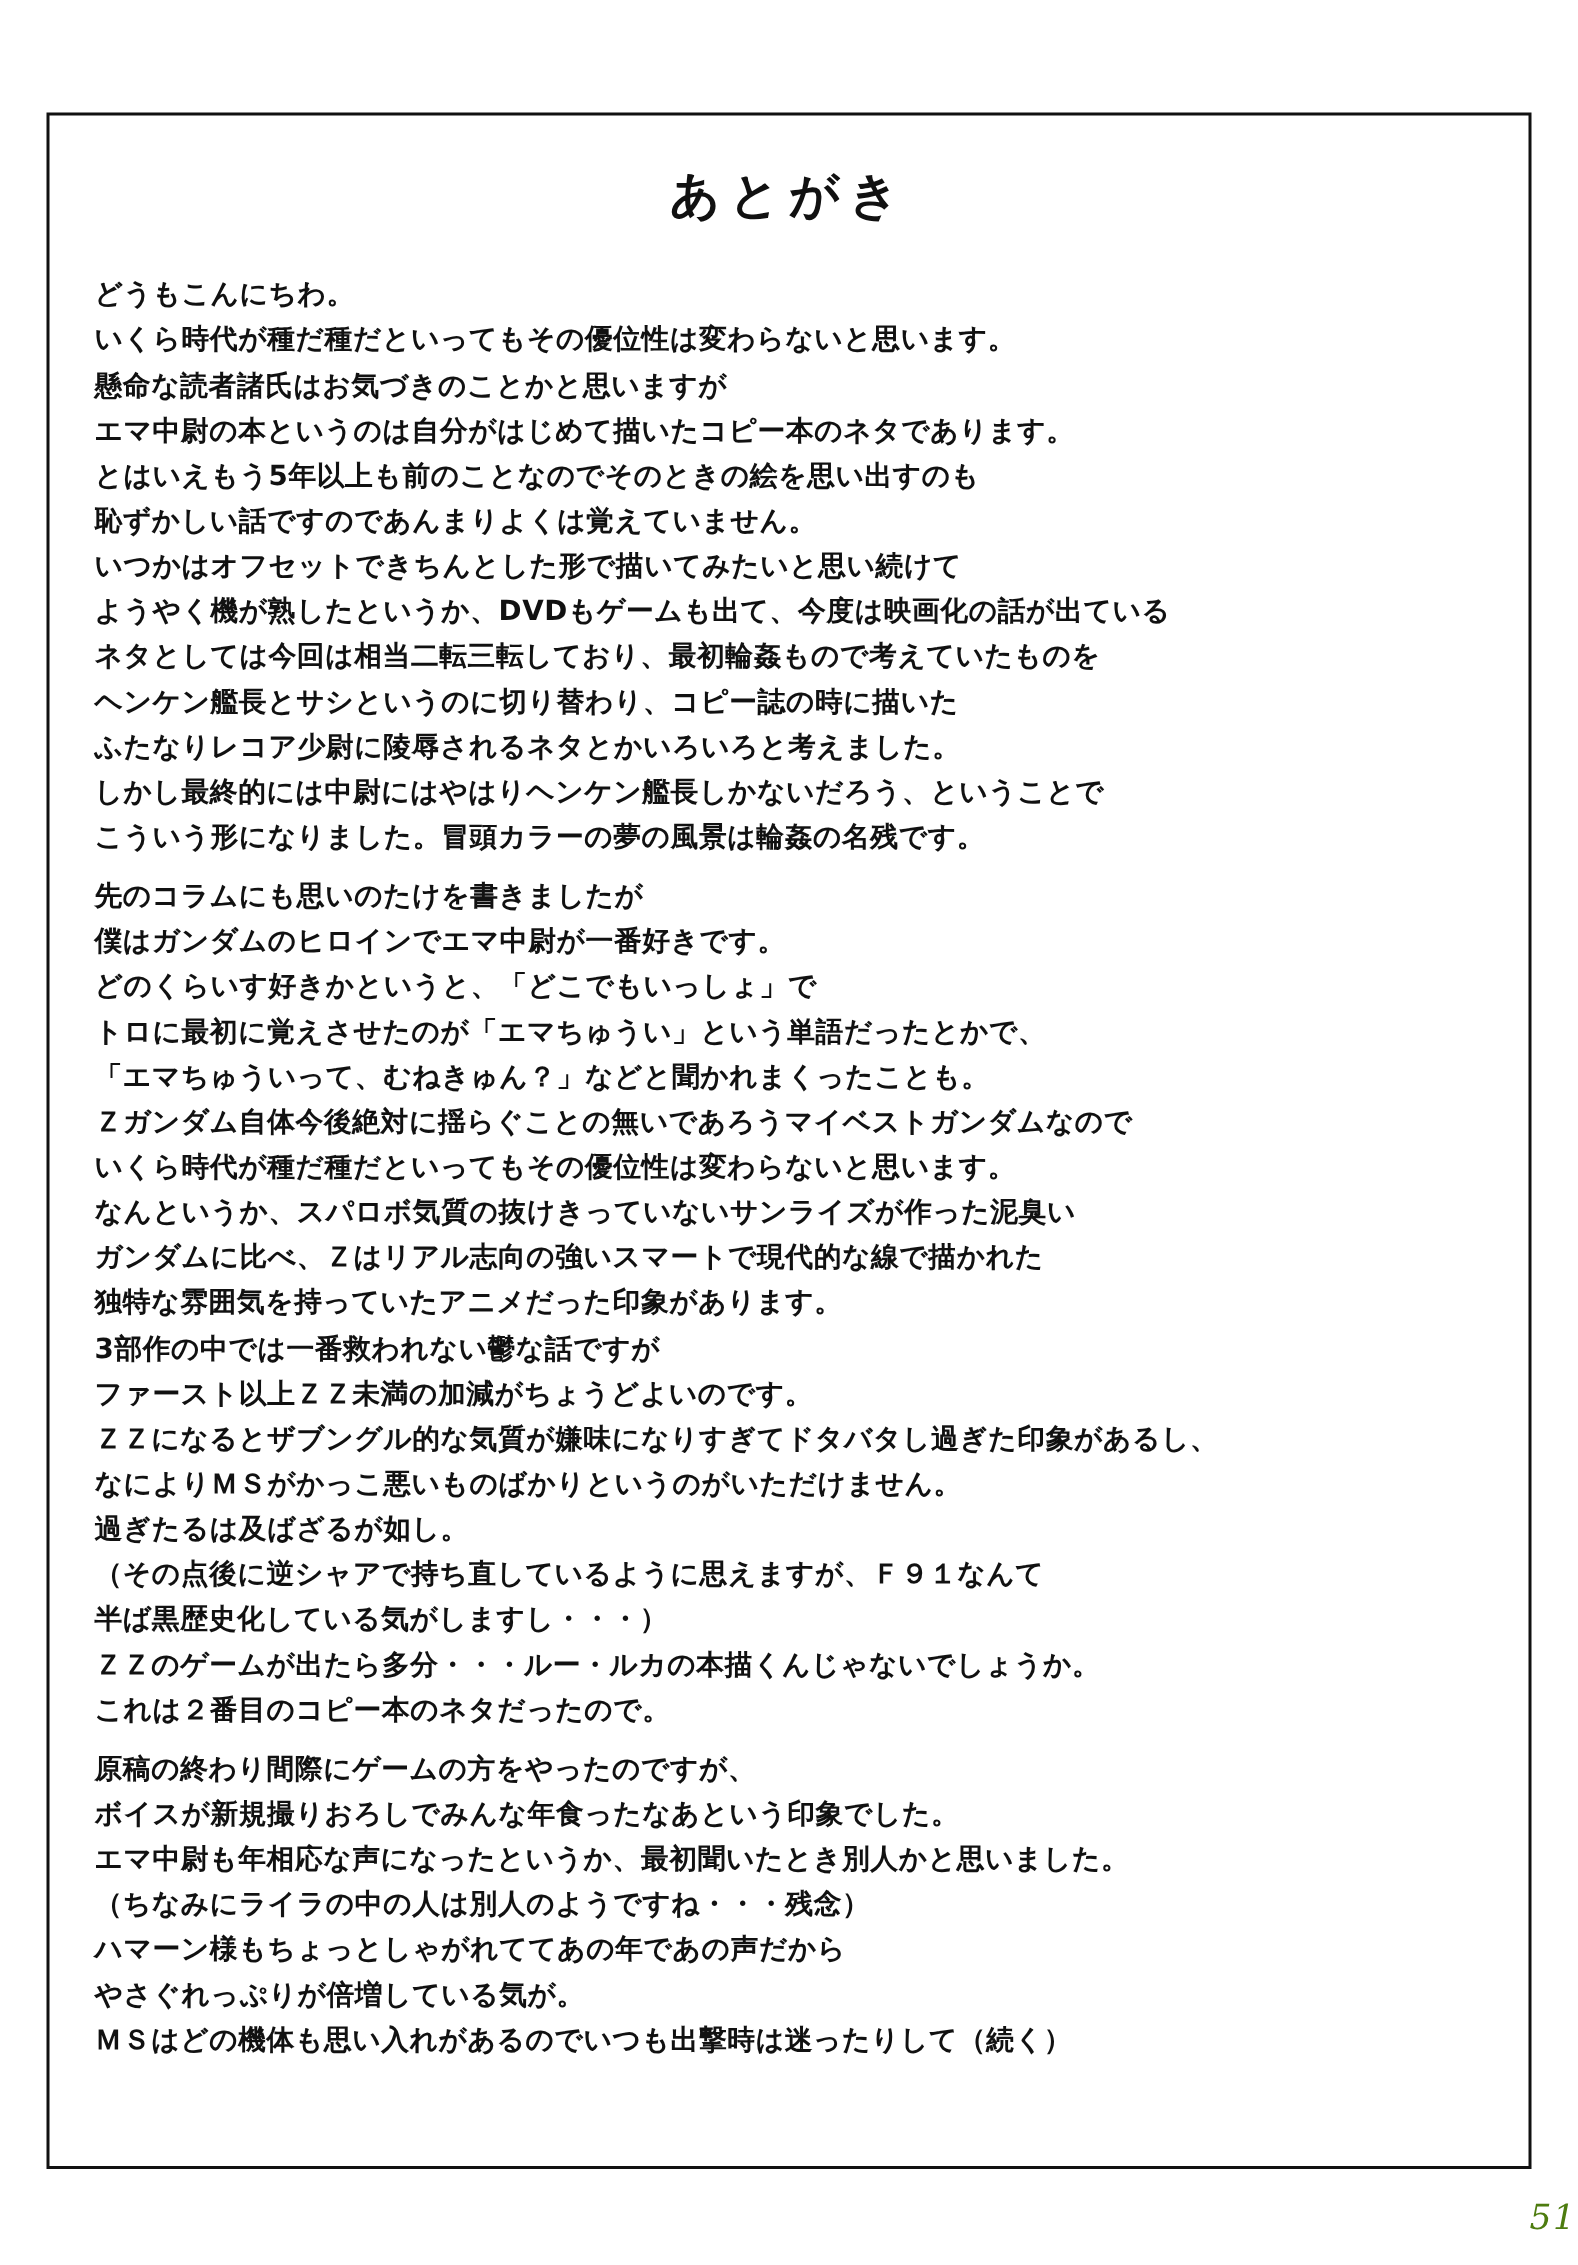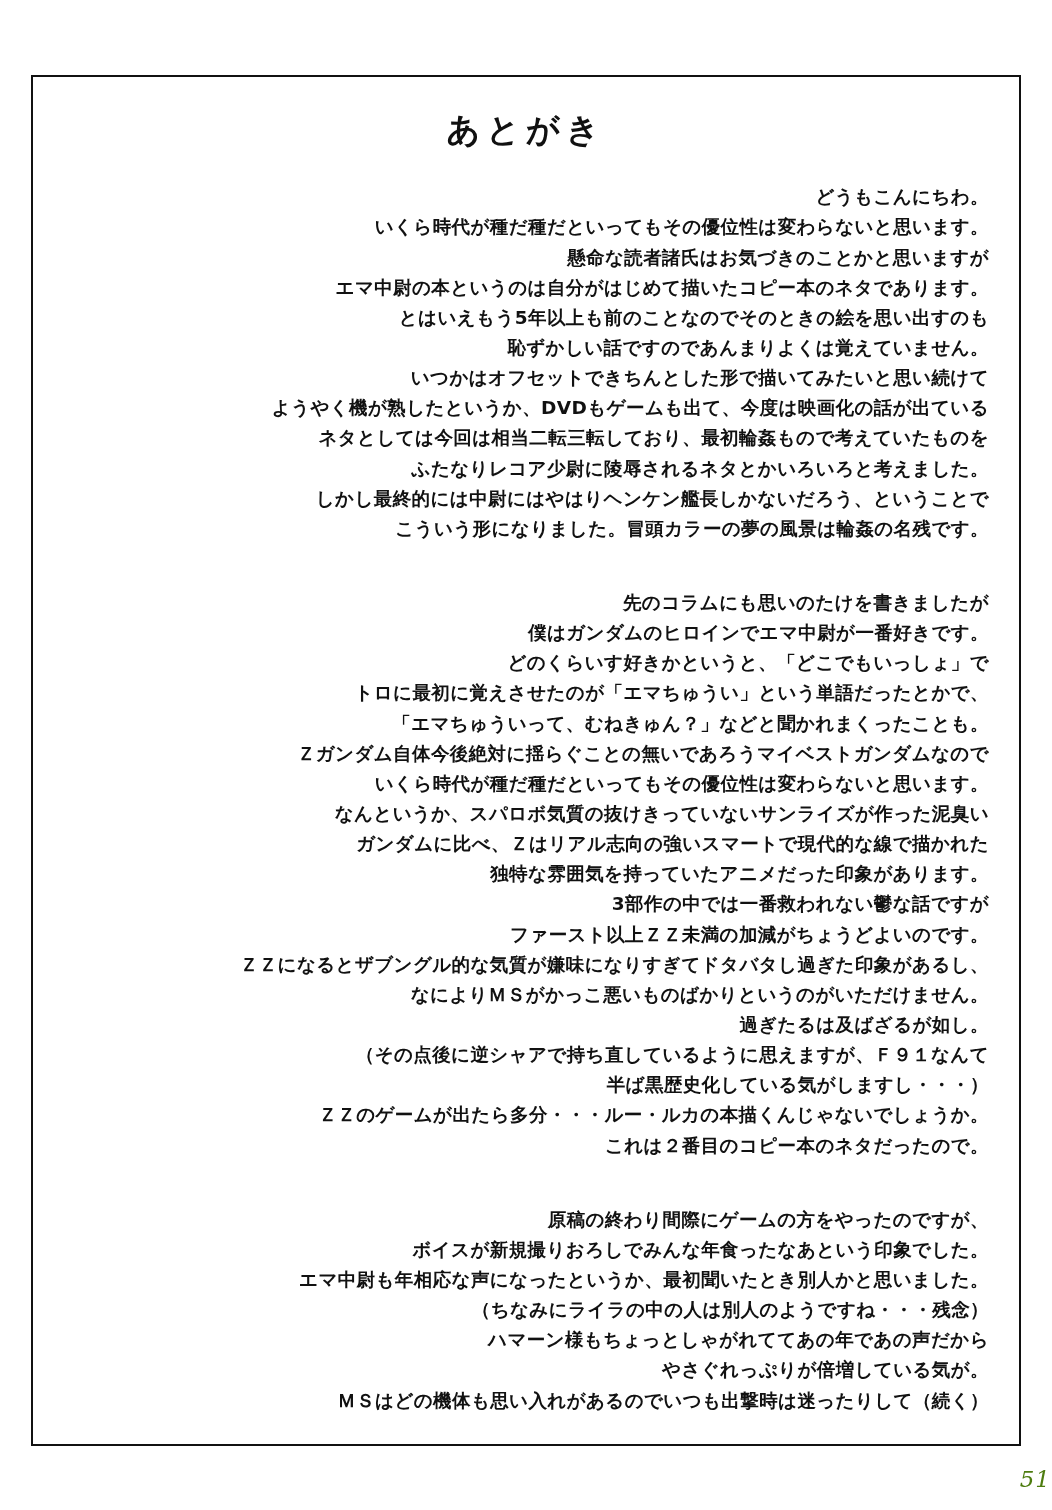--- a/index.html
+++ b/index.html
@@ -48,28 +48,28 @@
   .title {
     font-size: 33px;
     font-weight: bold;
     letter-spacing: 6px;
     margin: 17px 0 34px 0;
     text-align: center;
     line-height: 1.1;
   }
   .para {
     width: 100%;
-    text-align: right;
+    text-align: left;
     font-size: 18.5px;
     line-height: 1.63;
     letter-spacing: 0.4px;
     font-weight: 600;
   }
   .para + .para {
-    margin-top: 44px;
+    margin-top: 9px;
   }
   .para .line {
     display: block;
     white-space: nowrap;
   }
   .pagenum {
     position: absolute;
     right: 32px;
     bottom: 18px;
     font-size: 23px;
@@ -90,20 +90,21 @@
     <div class="para">
       <span class="line">どうもこんにちわ。</span>
       <span class="line">いくら時代が種だ種だといってもその優位性は変わらないと思います。</span>
       <span class="line">懸命な読者諸氏はお気づきのことかと思いますが</span>
       <span class="line">エマ中尉の本というのは自分がはじめて描いたコピー本のネタであります。</span>
       <span class="line">とはいえもう5年以上も前のことなのでそのときの絵を思い出すのも</span>
       <span class="line">恥ずかしい話ですのであんまりよくは覚えていません。</span>
       <span class="line">いつかはオフセットできちんとした形で描いてみたいと思い続けて</span>
       <span class="line">ようやく機が熟したというか、DVDもゲームも出て、今度は映画化の話が出ている</span>
       <span class="line">ネタとしては今回は相当二転三転しており、最初輪姦もので考えていたものを</span>
+      <span class="line">ヘンケン艦長とサシというのに切り替わり、コピー誌の時に描いた</span>
       <span class="line">ふたなりレコア少尉に陵辱されるネタとかいろいろと考えました。</span>
       <span class="line">しかし最終的には中尉にはやはりヘンケン艦長しかないだろう、ということで</span>
       <span class="line">こういう形になりました。冒頭カラーの夢の風景は輪姦の名残です。</span>
     </div>
 
     <div class="para">
       <span class="line">先のコラムにも思いのたけを書きましたが</span>
       <span class="line">僕はガンダムのヒロインでエマ中尉が一番好きです。</span>
       <span class="line">どのくらいす好きかというと、「どこでもいっしょ」で</span>
       <span class="line">トロに最初に覚えさせたのが「エマちゅうい」という単語だったとかで、</span>

